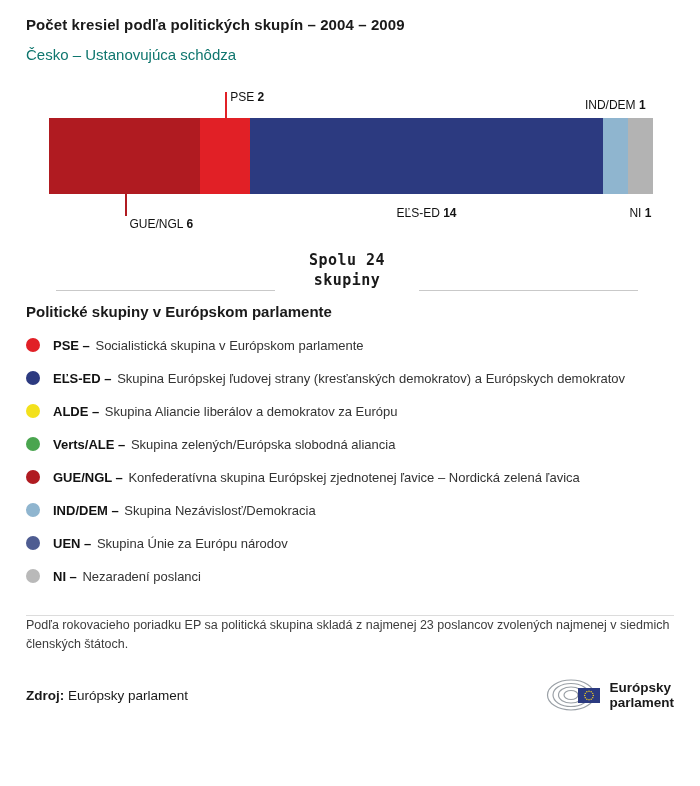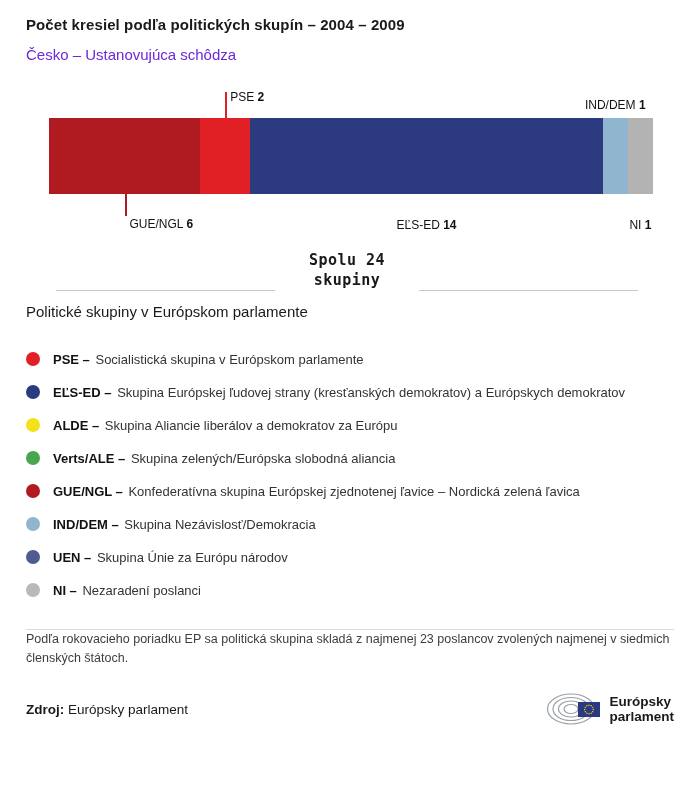--- a/index.html
+++ b/index.html
@@ -5,49 +5,49 @@
   * { box-sizing: border-box; margin: 0; padding: 0; }
   html, body { background: #fff; }
   body {
     width: 700px; height: 786px; overflow: hidden;
     font-family: "Liberation Sans", sans-serif;
     color: #1a1a1a;
   }
   .page { padding: 16px 26px 14px; height: 100%; }
 
   .title { font-size: 15px; font-weight: 700; letter-spacing: .1px; }
-  .subtitle { margin-top: 13px; font-size: 15px; color: #6d28d9; }
+  .subtitle { margin-top: 13px; font-size: 15px; color: #0f766e; }
 
   .chart { margin: 25px 21px 0 23px; }
   .callouts { position: relative; }
   .callouts.top { height: 30px; }
   .callouts.bottom { height: 42px; }
   .callout { position: absolute; font-size: 12px; color: #121212; }
   .callouts.top .callout { bottom: 0; }
   .callouts.bottom .callout { top: 0; }
   .cline { position: absolute; left: 0; width: 2px; }
   .callouts.top .cline { bottom: 0; height: 26px; }
   .callouts.bottom .cline { top: 0; height: 22px; }
   .ctext { position: absolute; white-space: nowrap; }
   .callouts.top .withline .ctext { left: 5px; bottom: 14px; }
   .callouts.top .noline .ctext { left: 0; transform: translateX(-50%); bottom: 6px; }
   .callouts.bottom .withline .ctext { left: 5px; top: 23px; }
-  .callouts.bottom .noline .ctext { left: 0; transform: translateX(-50%); top: 24px; text-align: center; }
+  .callouts.bottom .noline .ctext { left: 0; transform: translateX(-50%); top: 12px; text-align: center; }
   .bar { display: flex; height: 76px; }
 
   .total-row { display: flex; align-items: flex-end; margin: 14px 36px 0 30px; }
   .rule { flex: 1; height: 1px; background: #c9c9c9; }
   .total-text {
     padding: 0 34px; text-align: center;
     font-family: "DejaVu Sans Mono", monospace;
     font-weight: 700; font-size: 15px; line-height: 1.35; letter-spacing: .5px;
   }
 
   .legend { margin-top: 12px; }
-  .legend-title { font-size: 15px; font-weight: 400; margin-bottom: 23px; }
+  .legend-title { font-size: 15px; font-weight: 700; margin-bottom: 9px; }
   .legend-item { display: flex; align-items: center; height: 33px; }
   .dot { width: 14px; height: 14px; border-radius: 50%; flex: 0 0 14px; margin-right: 13px; }
   .legend-text { font-size: 13px; color: #333; }
   .legend-text b { color: #121212; margin-right: 2px; }
 
   .divider { margin-top: 22px; border-top: 1px solid #dcdcdc; }
   .footnote { font-size: 12.5px; line-height: 1.55; color: #3d3d3d; max-width: 645px; }
 
   .bottom-row { display: flex; justify-content: space-between; align-items: center; margin-top: 22px; }
   .source { font-size: 13.5px; }

